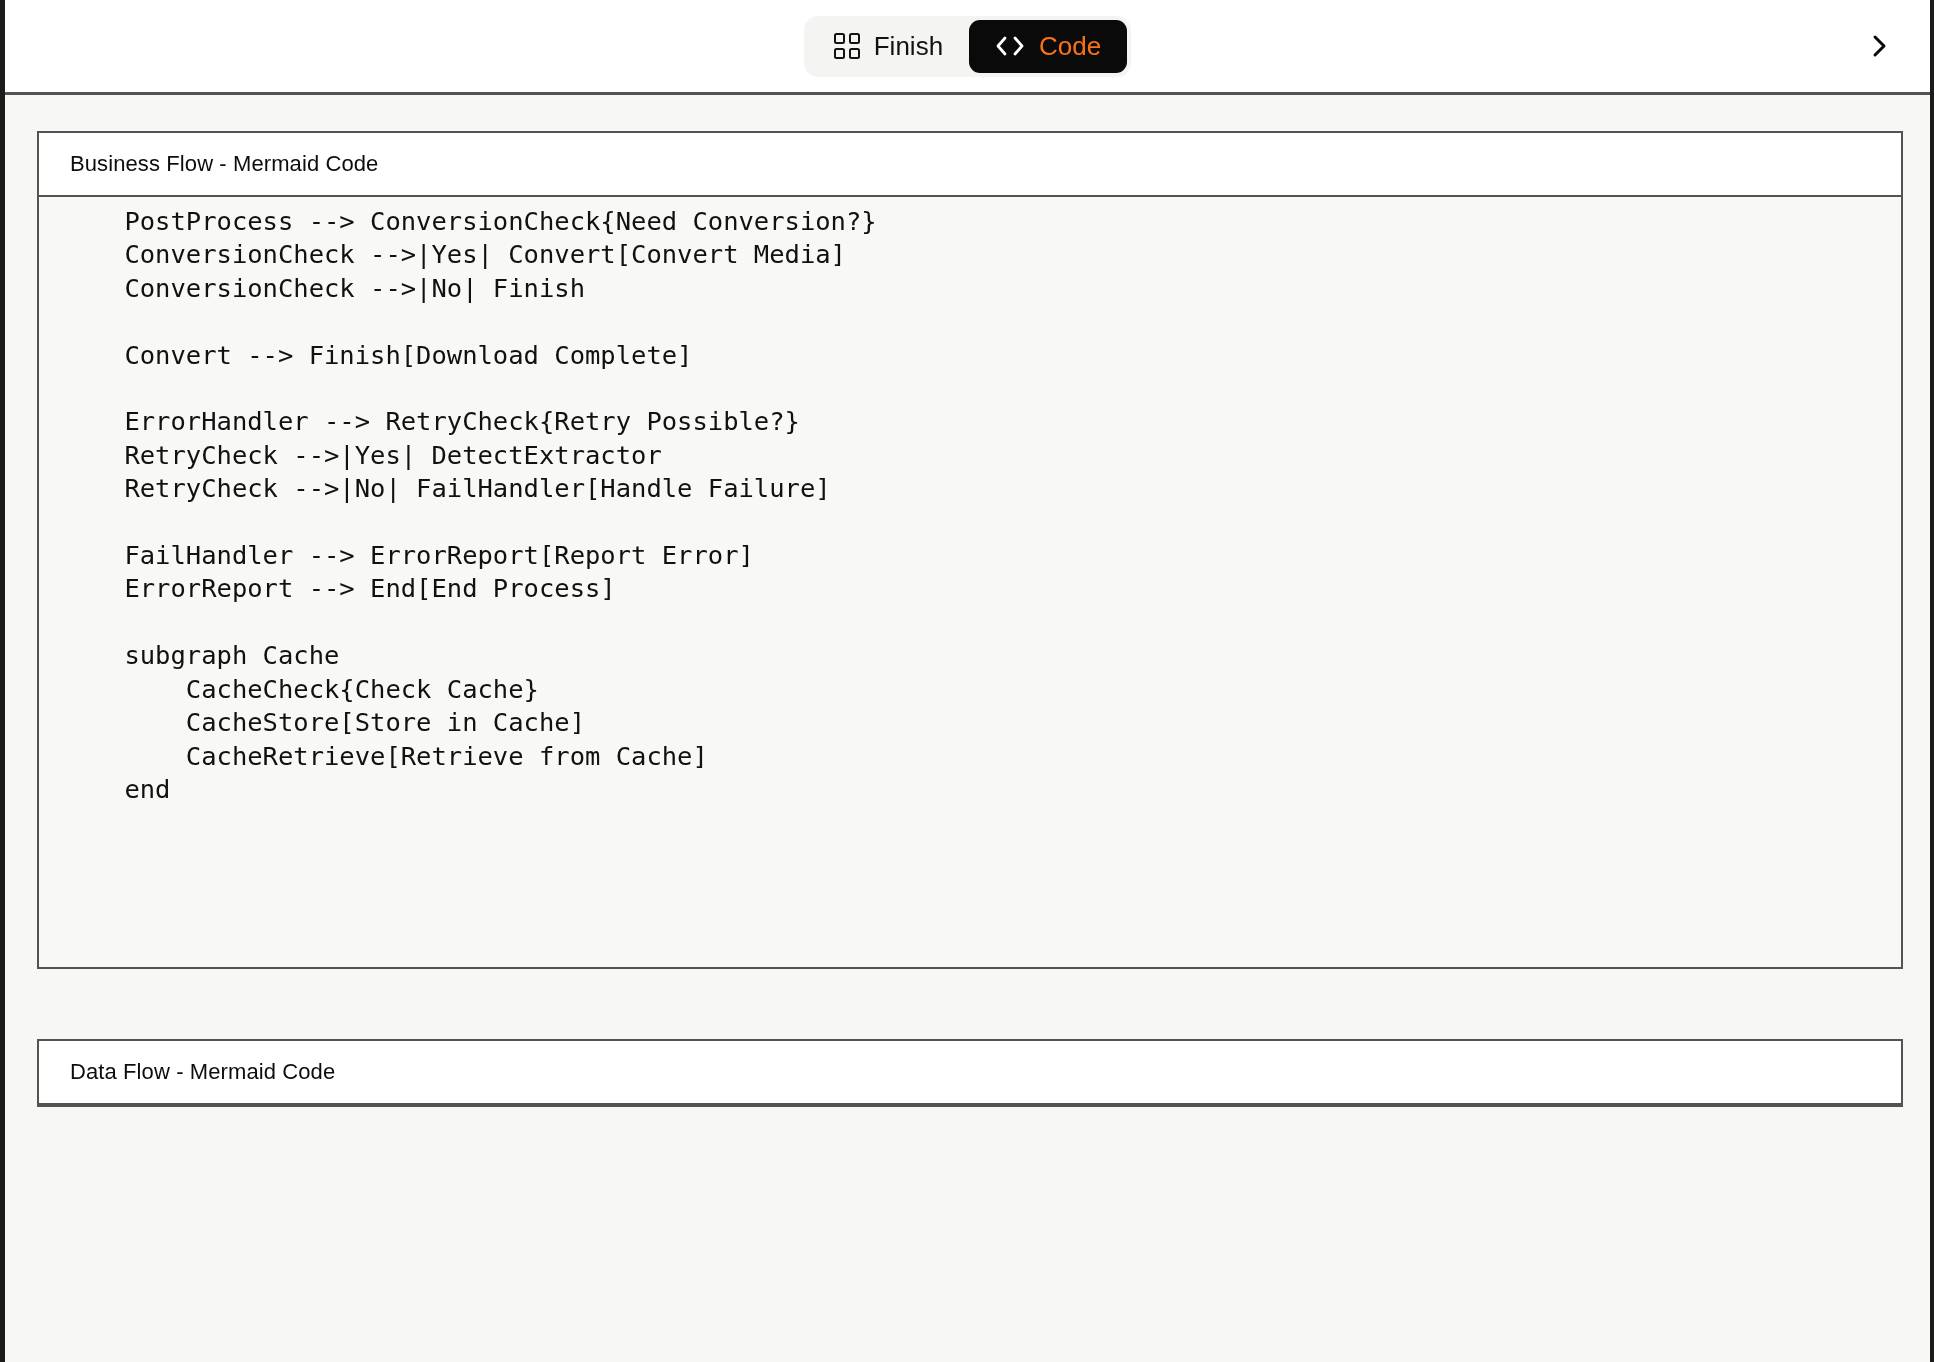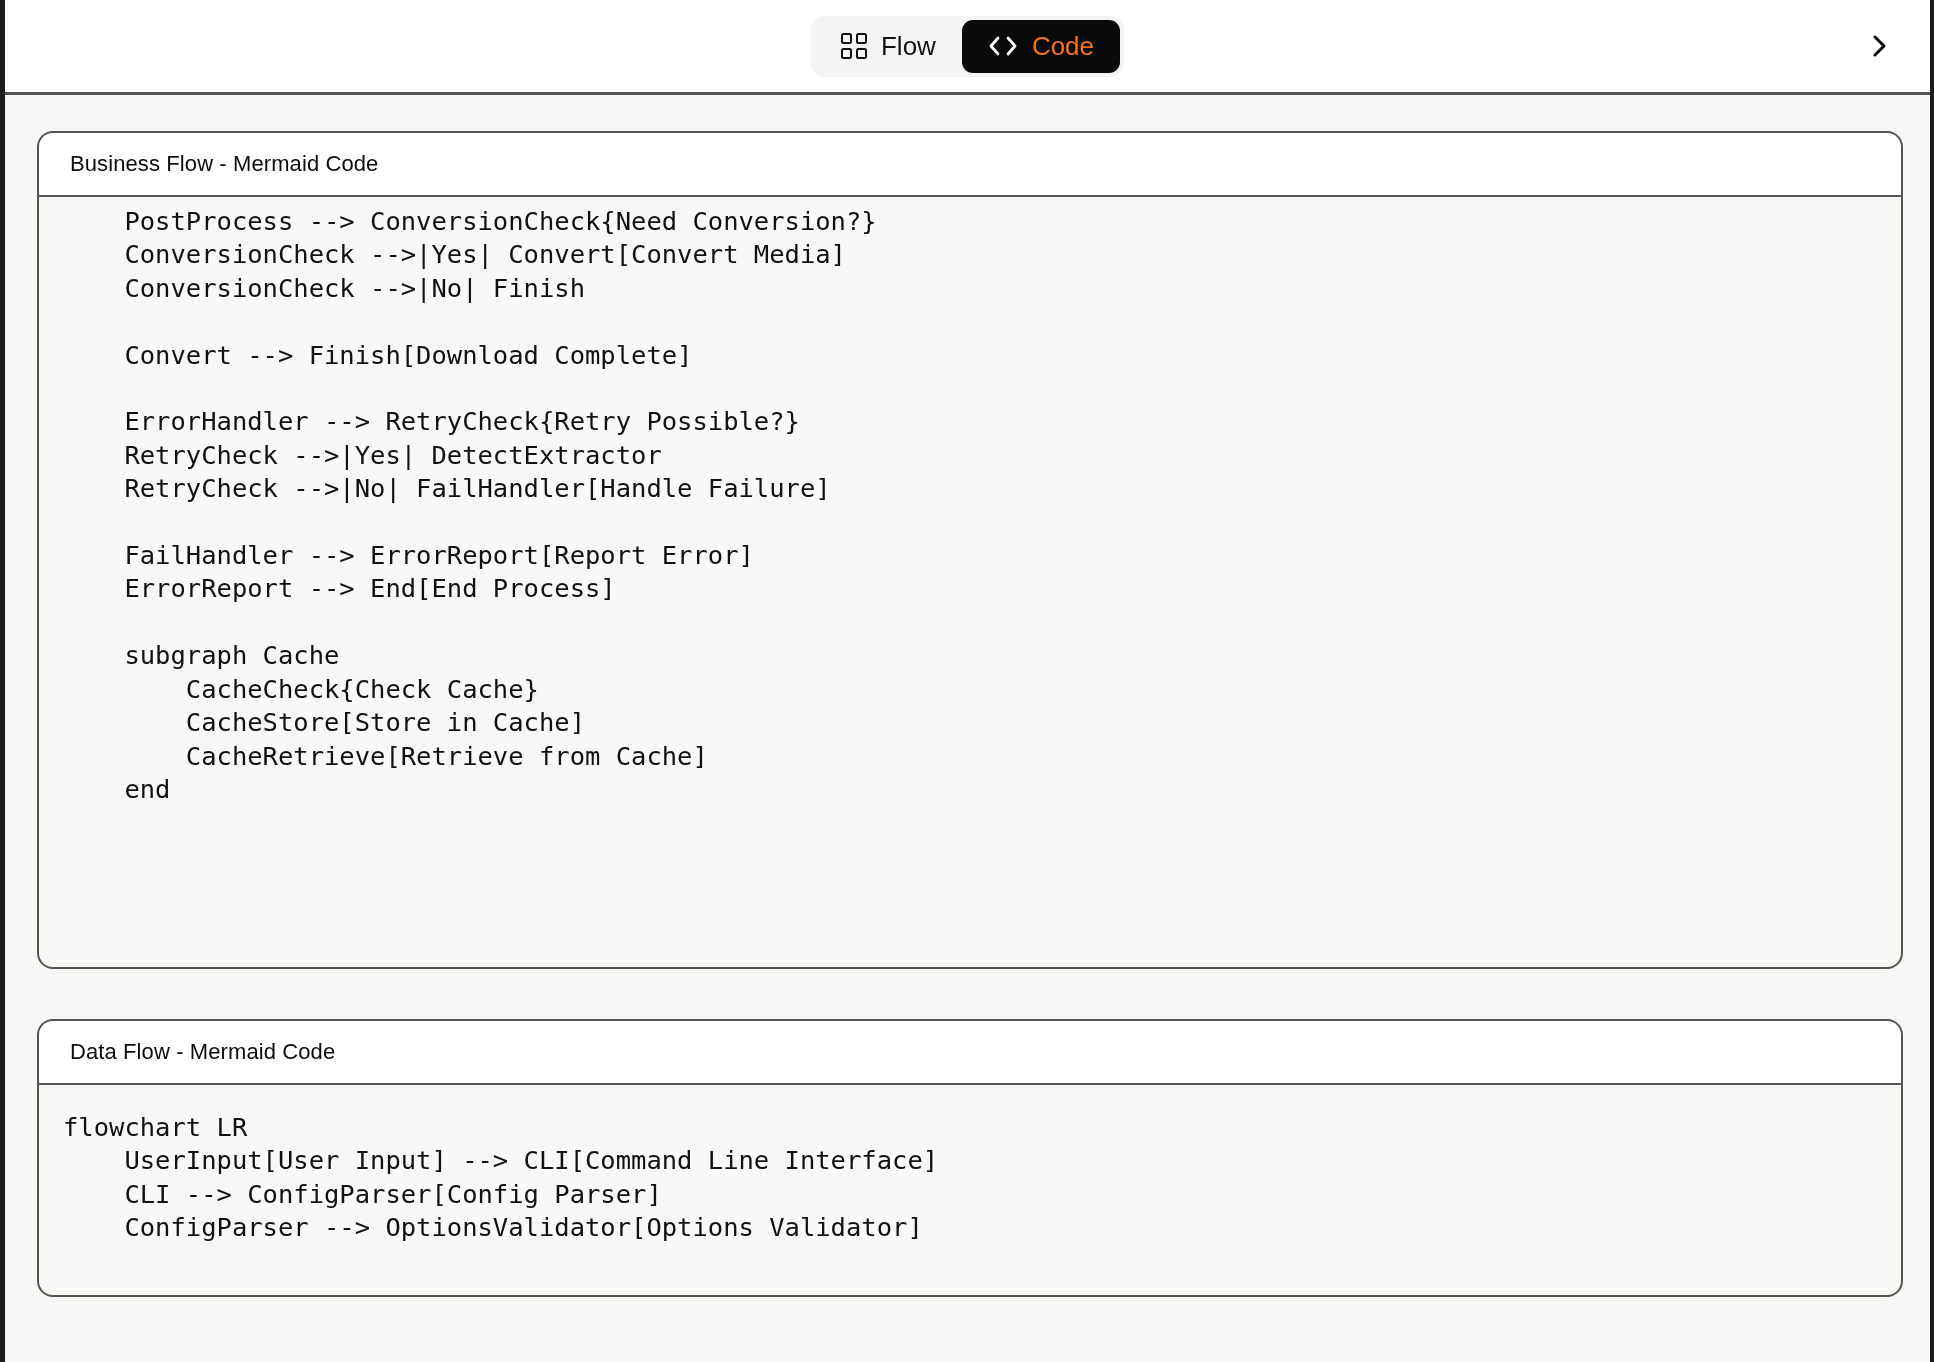--- a/index.html
+++ b/index.html
@@ -102,23 +102,23 @@
     position: relative;
     height: 1264px;
     background: #f7f7f5;
     padding: 36px 27px 0 32px;
     overflow: hidden;
   }
 
   .card {
     background: #737373;
     border: 2.5px solid #55534f;
-    border-radius: 16px;
-    overflow: hidden;
-    margin-bottom: 50px;
+    border-radius: 0;
+    overflow: hidden;
+    margin-bottom: 70px;
   }
 
   .card-header {
     background: #ffffff;
     border-bottom: 2.5px solid #55534f;
     padding: 18px 0 18px 31px;
   }
 
   .card-title {
     font-size: 22px;
@@ -154,21 +154,21 @@
 
     <div class="view-toggle">
 
       <button class="toggle-btn">
         <span class="grid-icon">
           <i></i>
             <i></i>
             <i></i>
             <i></i>
         </span>
-        <span>Flow</span>
+        <span>Finish</span>
       </button>
 
       <button class="toggle-btn active">
         <span class="code-icon">
           <svg width="30" height="22" viewBox="0 0 30 22" fill="none">
             <path d="M10 3 L3 11 L10 19" stroke="#ffffff" stroke-width="2.8" stroke-linecap="round" stroke-linejoin="round"></path>
             <path d="M20 3 L27 11 L20 19" stroke="#ffffff" stroke-width="2.8" stroke-linecap="round" stroke-linejoin="round"></path>
           </svg>
         </span>
         <span>Code</span>
@@ -209,22 +209,16 @@
         CacheStore[Store in Cache]
         CacheRetrieve[Retrieve from Cache]
     end</pre>
       </div>
     </div>
 
     <div class="card" id="card-data">
       <div class="card-header">
         <div class="card-title">Data Flow - Mermaid Code</div>
       </div>
-      <div class="card-body">
-        <pre class="code">flowchart LR
-    UserInput[User Input] --&gt; CLI[Command Line Interface]
-    CLI --&gt; ConfigParser[Config Parser]
-    ConfigParser --&gt; OptionsValidator[Options Validator]</pre>
-      </div>
     </div>
 
   </div>
 </div>
 
 </body></html>

